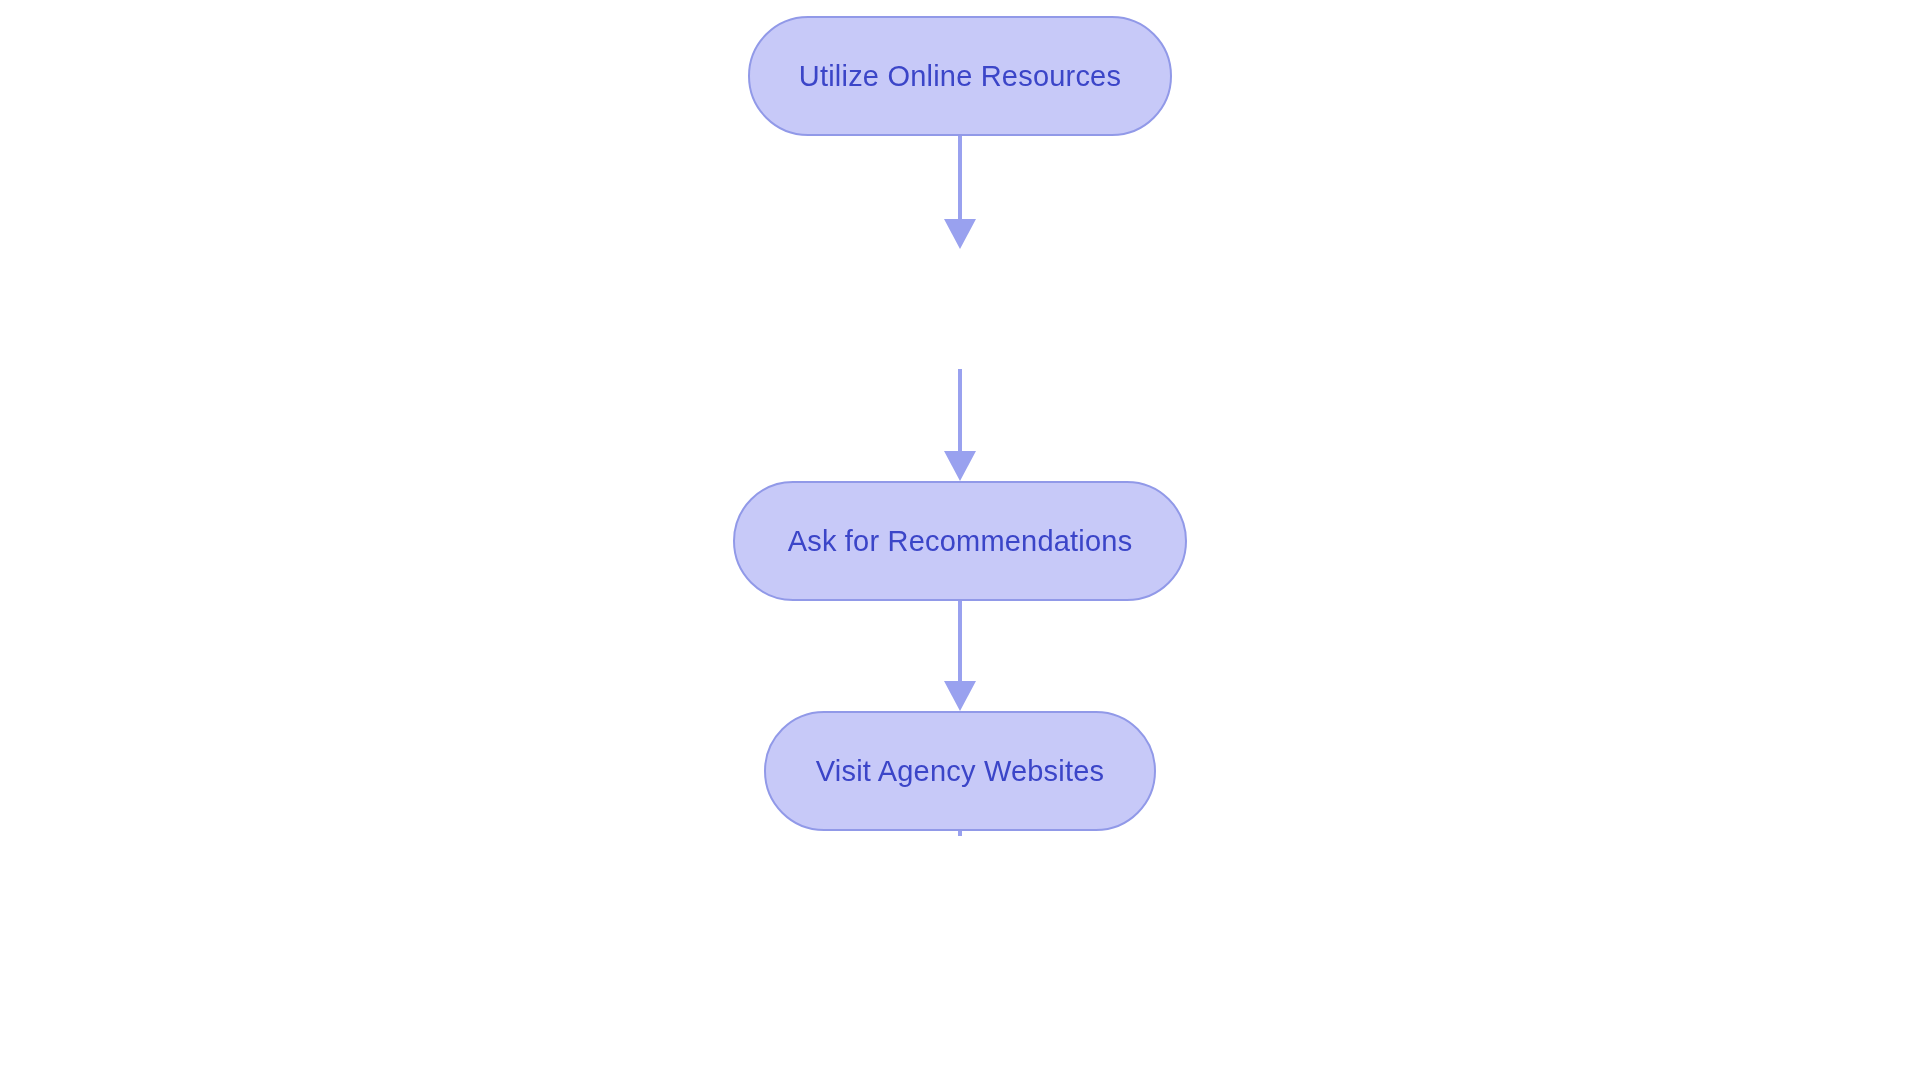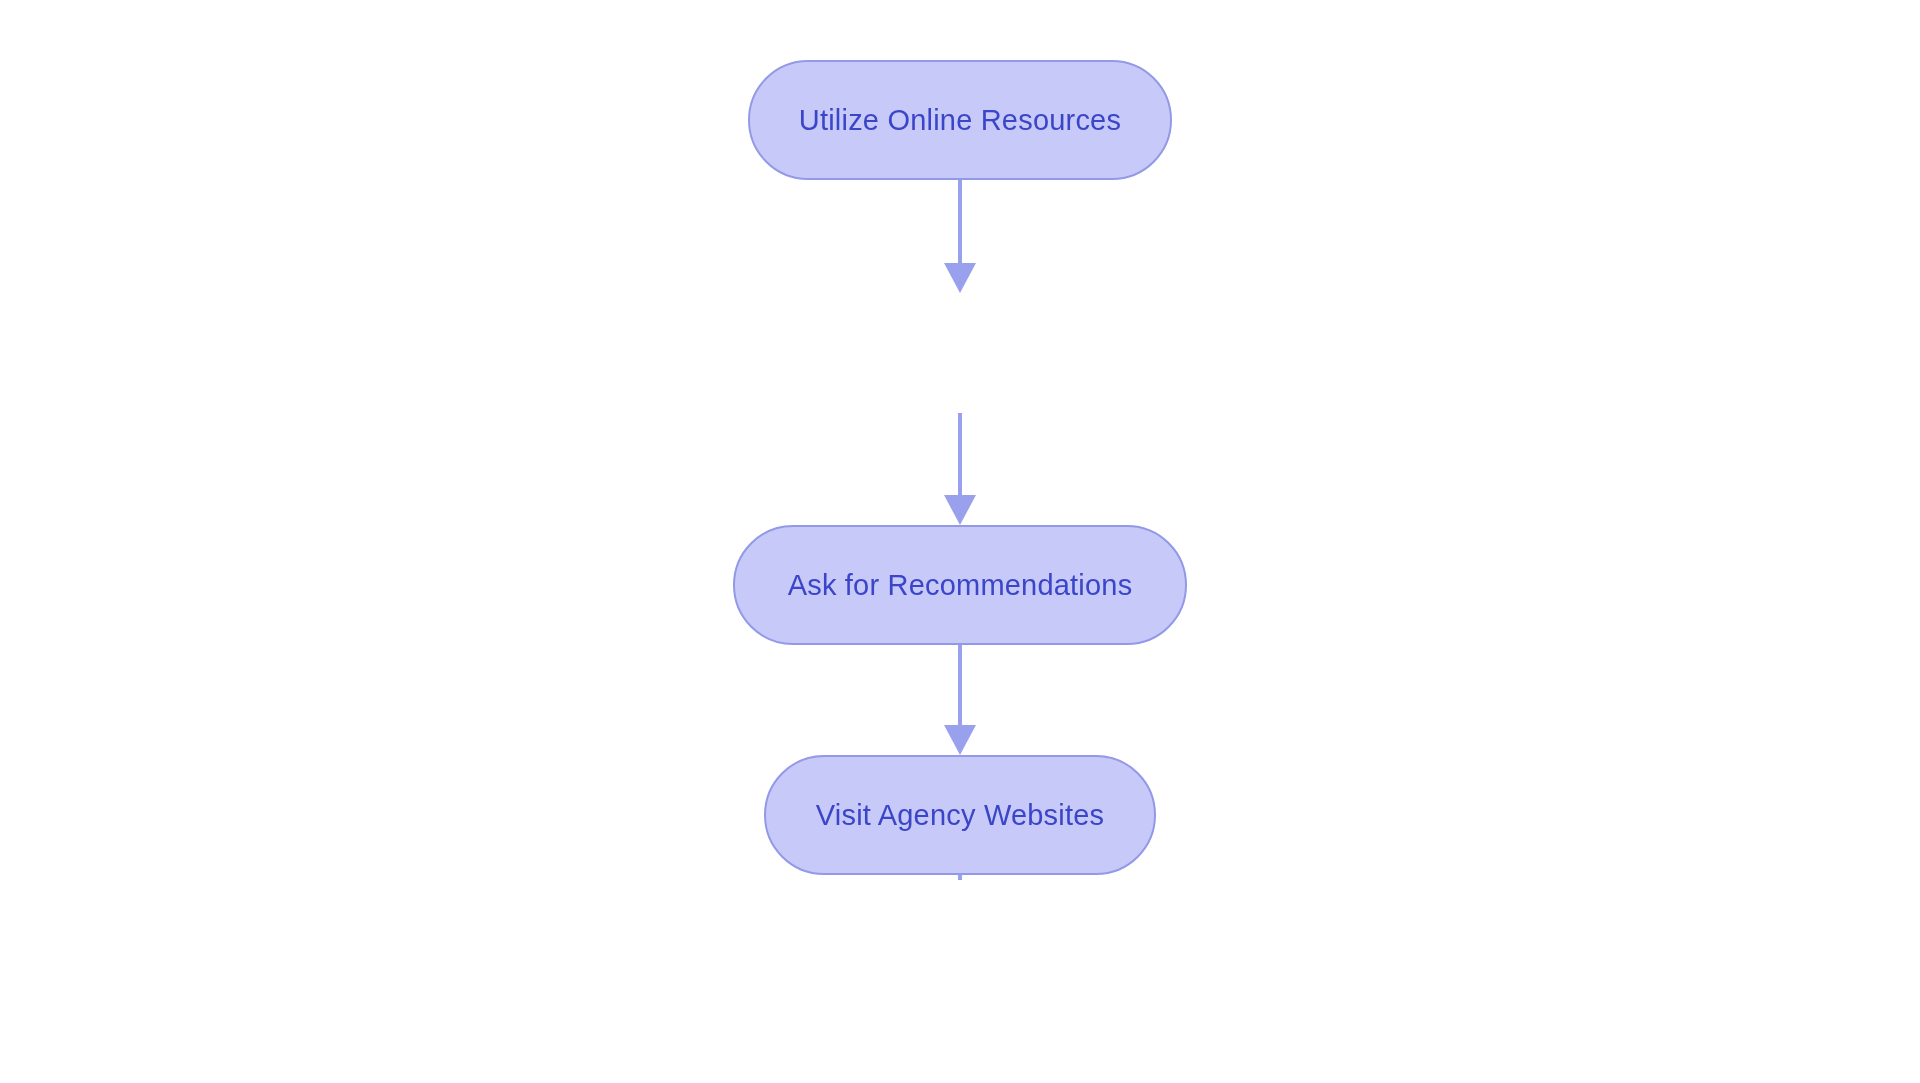--- a/index.html
+++ b/index.html
@@ -12,21 +12,20 @@
   * { margin: 0; padding: 0; box-sizing: border-box; }
   html, body { background: var(--background); }
   body { font-family: "Liberation Sans", "DejaVu Sans", sans-serif; }
 
   .canvas {
     position: relative;
     width: 1920px;
     height: 836px;
     background: var(--background);
     overflow: hidden;
-    margin-top: 44px;
   }
 
   .flow-node {
     position: absolute;
     left: 50%;
     transform: translateX(-50%);
     height: 120px;
     border-radius: 60px;
     background: var(--node-fill);
     border: 2px solid var(--node-border);

